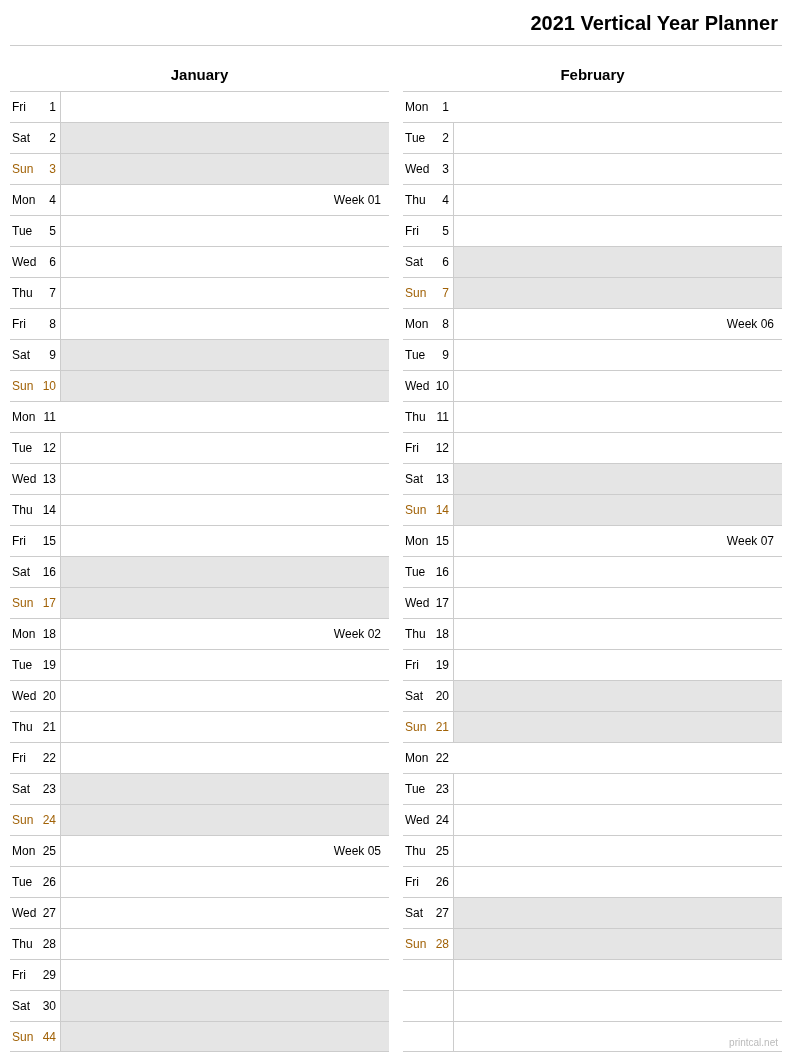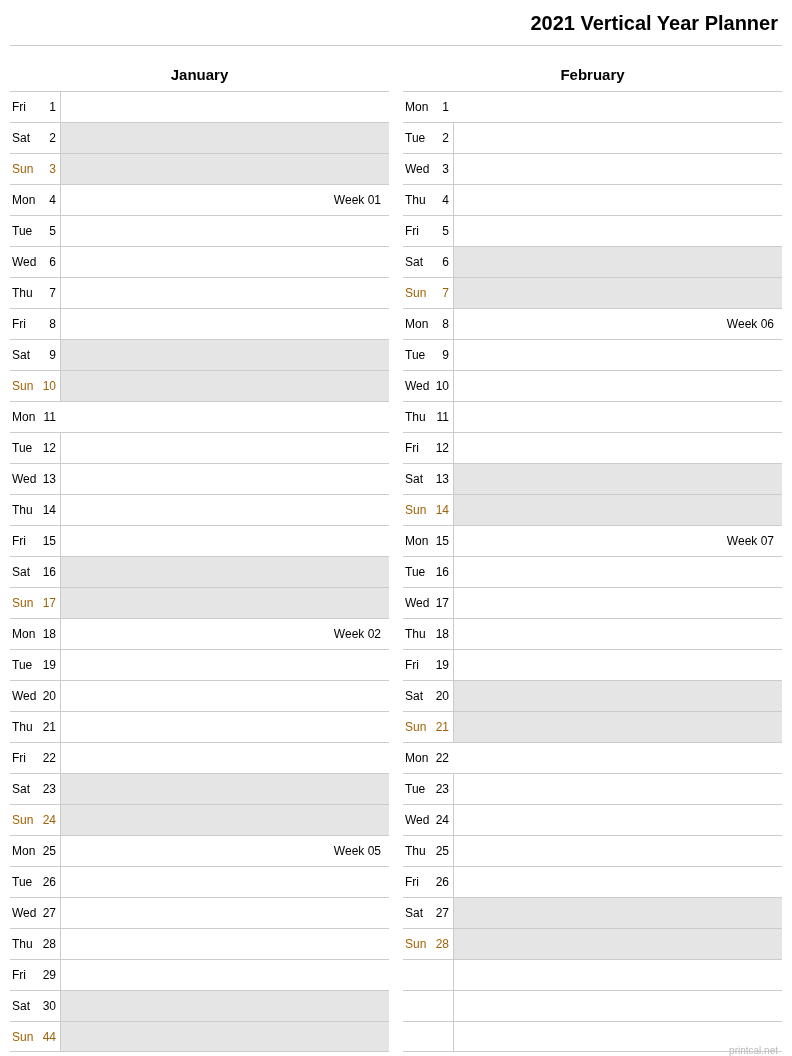--- a/index.html
+++ b/index.html
@@ -62,21 +62,21 @@
     align-items: center;
     justify-content: flex-end;
     padding-right: 8px;
     font-size: 12px;
   }
   .weekend .cell { background: #e5e5e5; }
   .sun .dow, .sun .dnum { color: #a16207; }
   .footer {
     position: absolute;
     right: 14px;
-    bottom: 0;
+    bottom: 8px;
     font-size: 10px;
     color: #bbb;
   }
 </style>
 </head>
 <body>
 
 <div class="page">
   <div class="title">2021 Vertical Year Planner</div>
   <div class="cols" id="cols">

